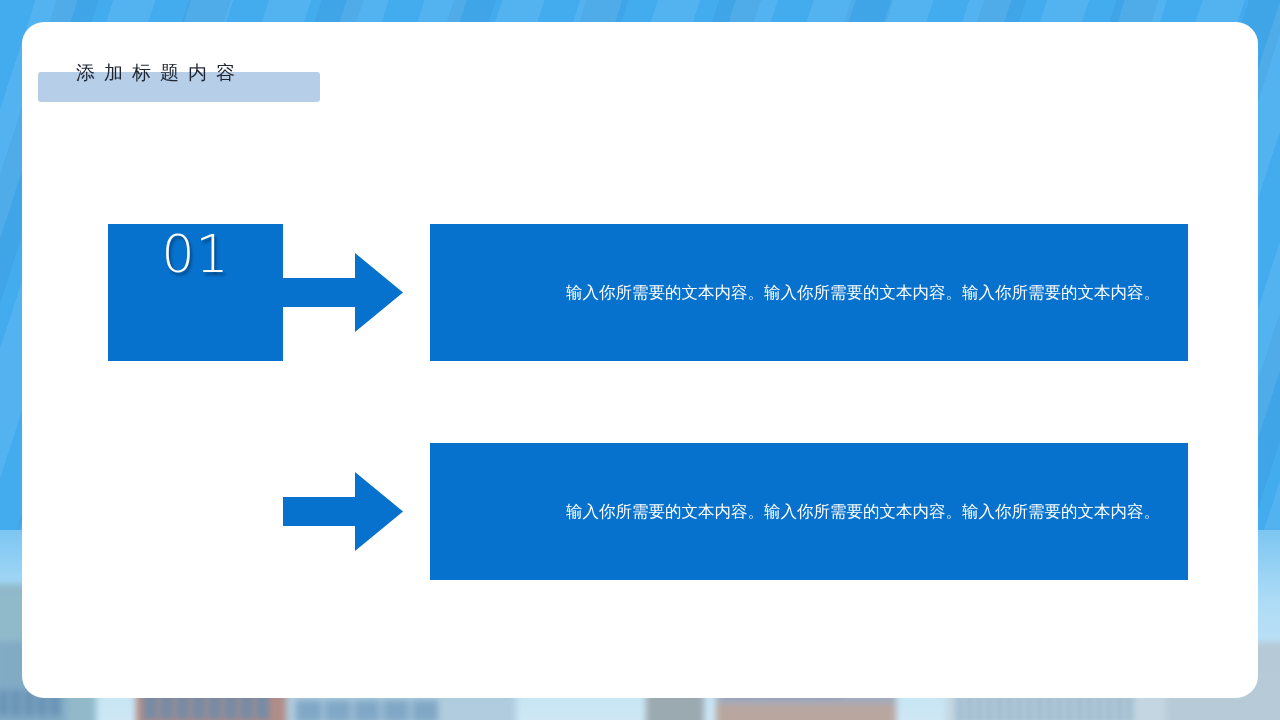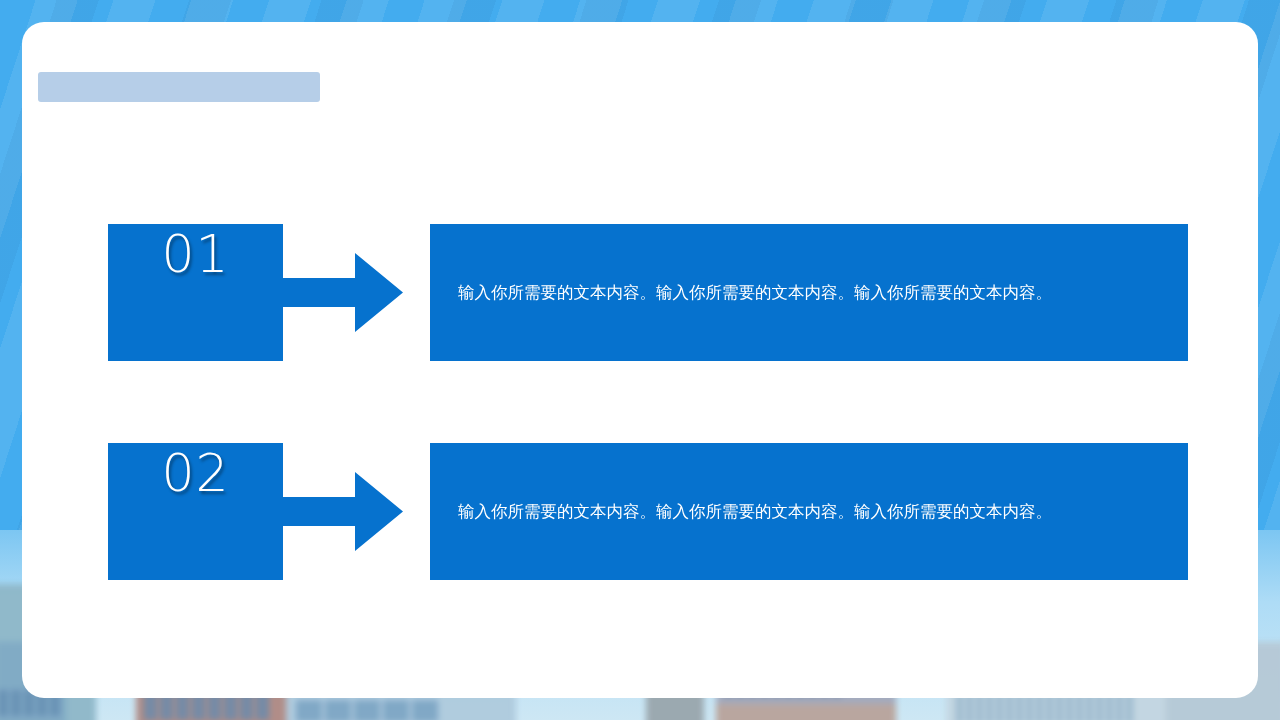--- a/index.html
+++ b/index.html
@@ -180,20 +180,21 @@
     position: absolute;
     left: 322px;
     top: 0;
     width: 758px;
     height: 137px;
     background: #0672CE;
     box-sizing: border-box;
     padding: 0 28px;
     display: flex;
     align-items: center;
+    justify-content: flex-end;
   }
   .panel-text {
     color: #ffffff;
     font-size: 16.5px;
     line-height: 34px;
     font-family: "DejaVu Sans", "Liberation Sans", sans-serif;
   }
 </style>
 </head>
 <body>
@@ -283,42 +284,40 @@
         <div class="win" style="width:7px;height:30px;background:#8FAFC6"></div>
         <div class="win" style="width:7px;height:30px;background:#8FAFC6"></div>
       </div>
     </div>
   </div>
 
   <div class="card">
 
     <div class="title-wrap">
       <div class="title-hl"></div>
+      <div class="title-text">添加标题内容</div>
     </div>
 
     <div class="watermark">ppt家园</div>
 
     <div class="row row-1">
       <div class="num-box">
         <span class="num-text">01</span>
       </div>
       <div class="arrow">
         <svg width="122" height="87" viewBox="0 0 122 87" xmlns="http://www.w3.org/2000/svg">
           <path d="M0,29 L72,29 L72,4 L120,43.5 L72,83 L72,58 L0,58 Z" fill="#0672CE"></path>
         </svg>
       </div>
       <div class="text-panel">
         <div class="panel-text">输入你所需要的文本内容。输入你所需要的文本内容。输入你所需要的文本内容。</div>
       </div>
     </div>
 
     <div class="row row-2">
-      <div class="num-box">
-        <span class="num-text">02</span>
-      </div>
       <div class="arrow">
         <svg width="122" height="87" viewBox="0 0 122 87" xmlns="http://www.w3.org/2000/svg">
           <path d="M0,29 L72,29 L72,4 L120,43.5 L72,83 L72,58 L0,58 Z" fill="#0672CE"></path>
         </svg>
       </div>
       <div class="text-panel">
         <div class="panel-text">输入你所需要的文本内容。输入你所需要的文本内容。输入你所需要的文本内容。</div>
       </div>
     </div>
 

